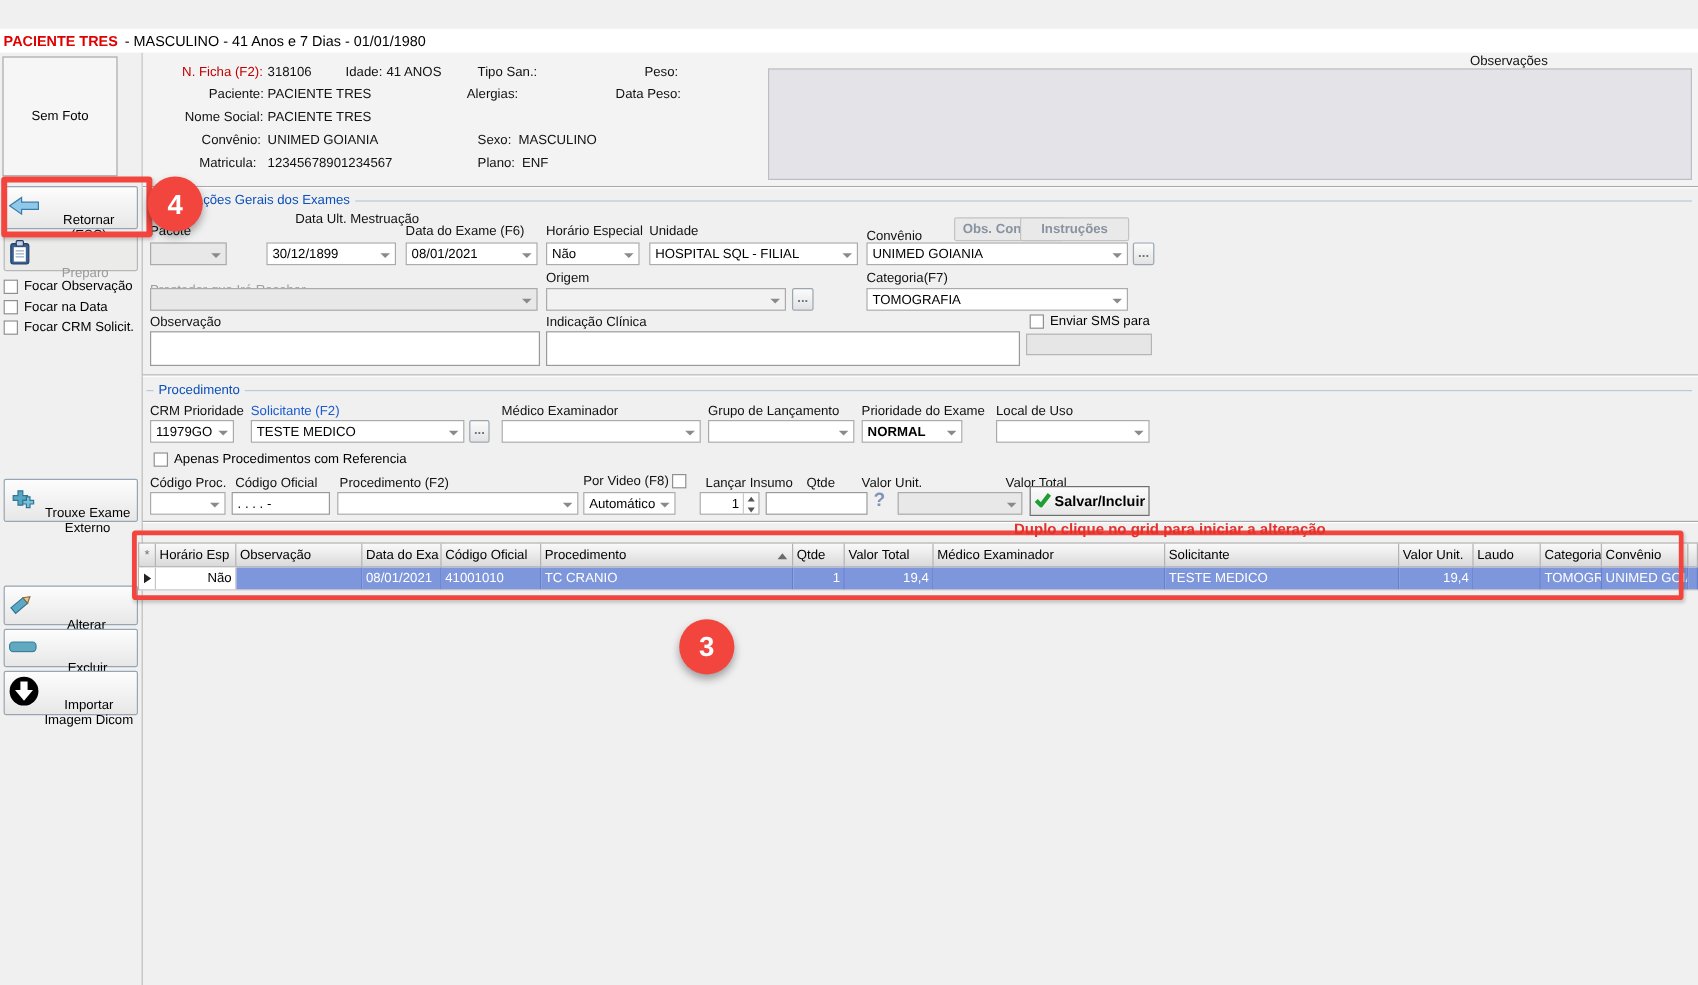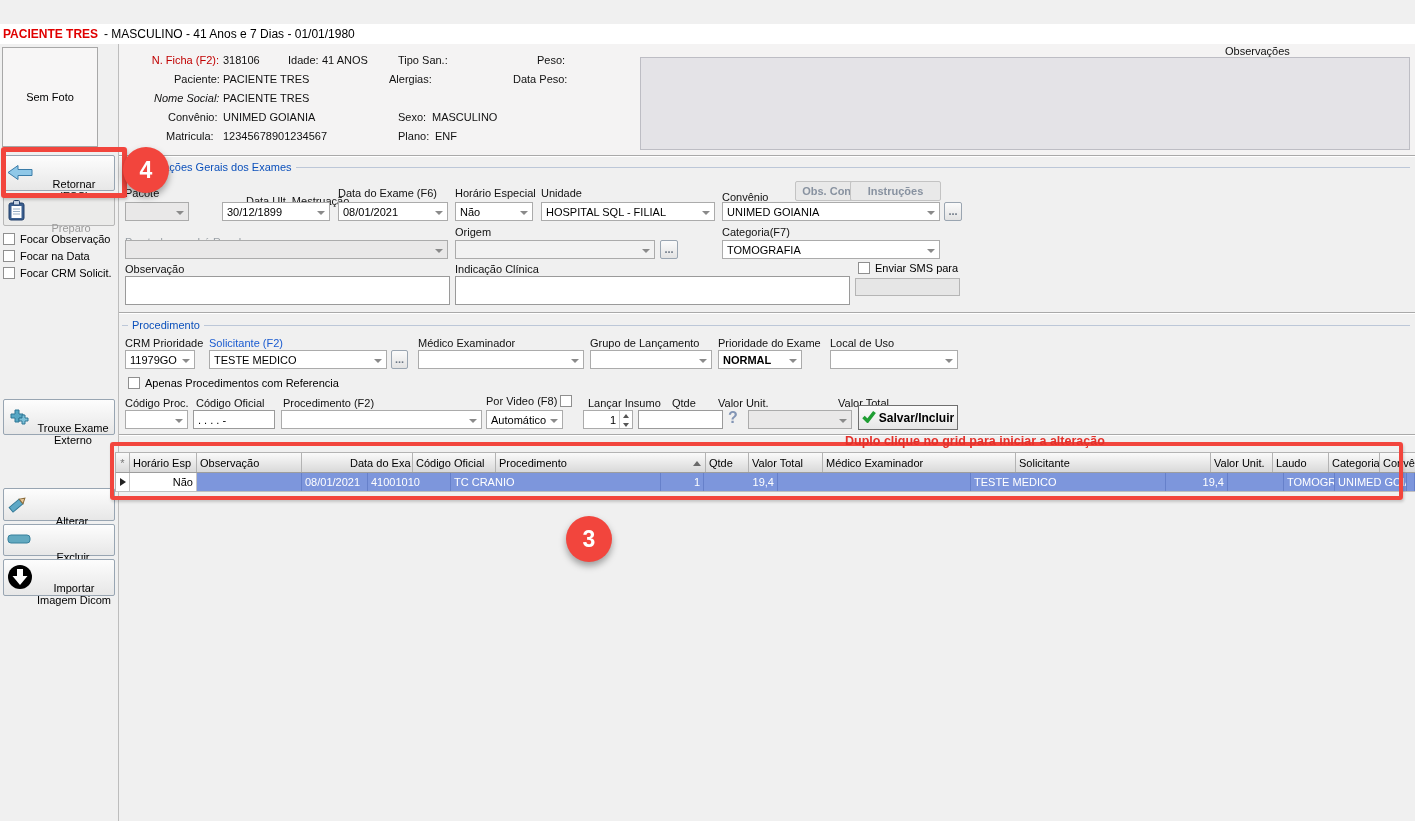--- a/index.html
+++ b/index.html
@@ -183,21 +183,21 @@
     <span class="lbl" style="left:169px;top:10px;">Idade:</span>
     <span class="lbl" style="left:203px;top:10px;">41 ANOS</span>
     <span class="lbl" style="left:279px;top:10px;">Tipo San.:</span>
     <span class="lbl" style="left:418px;top:10px;">Peso:</span>
 
     <span class="lbl" style="left:55px;top:29px;">Paciente:</span>
     <span class="lbl" style="left:104px;top:29px;">PACIENTE TRES</span>
     <span class="lbl" style="left:270px;top:29px;">Alergias:</span>
     <span class="lbl" style="left:394px;top:29px;">Data Peso:</span>
 
-    <span class="lbl" style="left:35px;top:48px;font-style:italic;">Nome Social:</span>
+    <span class="lbl" style="left:35px;top:48px;">Nome Social:</span>
     <span class="lbl" style="left:104px;top:48px;">PACIENTE TRES</span>
 
     <span class="lbl" style="left:49px;top:67px;">Convênio:</span>
     <span class="lbl" style="left:104px;top:67px;">UNIMED GOIANIA</span>
     <span class="lbl" style="left:279px;top:67px;">Sexo:</span>
     <span class="lbl" style="left:313px;top:67px;">MASCULINO</span>
 
     <span class="lbl" style="left:47px;top:86px;">Matricula:</span>
     <span class="lbl" style="left:104px;top:86px;">12345678901234567</span>
     <span class="lbl" style="left:279px;top:86px;">Plano:</span>
@@ -207,21 +207,21 @@
     <div class="tb disabled" style="left:521px;top:13px;width:770px;height:93px;"></div>
   </div>
 
   <div class="groove" style="left:119px;top:155px;width:1296px;"></div>
 
   <div>
     <div class="gline" style="left:122px;top:167px;width:1288px;"></div>
     <span class="gtitle" style="left:128px;top:161px;">Informações Gerais dos Exames</span>
 
     <span class="lbl" style="left:125px;top:187px;">Pacote</span>
-    <span class="lbl" style="left:222px;top:195px;padding-left:24px;">Data Ult. Mestruação</span>
+    <span class="lbl" style="left:222px;top:177px;padding-left:24px;">Data Ult. Mestruação</span>
     <span class="lbl" style="left:338px;top:187px;">Data do Exame (F6)</span>
     <span class="lbl" style="left:455px;top:187px;">Horário Especial</span>
     <span class="lbl" style="left:541px;top:187px;">Unidade</span>
     <span class="lbl" style="left:722px;top:191px;">Convênio</span>
 
     <div class="graybtn" style="left:795px;top:181px;width:92px;">
       <span>Obs. Convênio</span>
     </div>
     <div class="graybtn" style="left:850px;top:181px;width:91px;left:850px;">
       <span>Instruções</span>
@@ -383,21 +383,21 @@
     </div>
   </div>
 
   <div class="groove" style="left:119px;top:434px;width:1296px;"></div>
 
   <div id="grid">
     <div class="ghead">
       <div class="hc" style="width:14px;justify-content:center;color:#777;">*</div>
       <div class="hc" style="width:67px;">Horário Esp</div>
       <div class="hc" style="width:105px;">Observação</div>
-      <div class="hc" style="width:66px;margin-left:45px;">Data do Exa</div>
+      <div class="hc" style="width:66px;">Data do Exa</div>
       <div class="hc" style="width:83px;">Código Oficial</div>
       <div class="hc" style="width:210px;">
         <span>Procedimento</span>
         <i class="sortarr"></i>
       </div>
       <div class="hc" style="width:43px;">Qtde</div>
       <div class="hc" style="width:74px;">Valor Total</div>
       <div class="hc" style="width:193px;">Médico Examinador</div>
       <div class="hc" style="width:195px;">Solicitante</div>
       <div class="hc" style="width:62px;">Valor Unit.</div>

